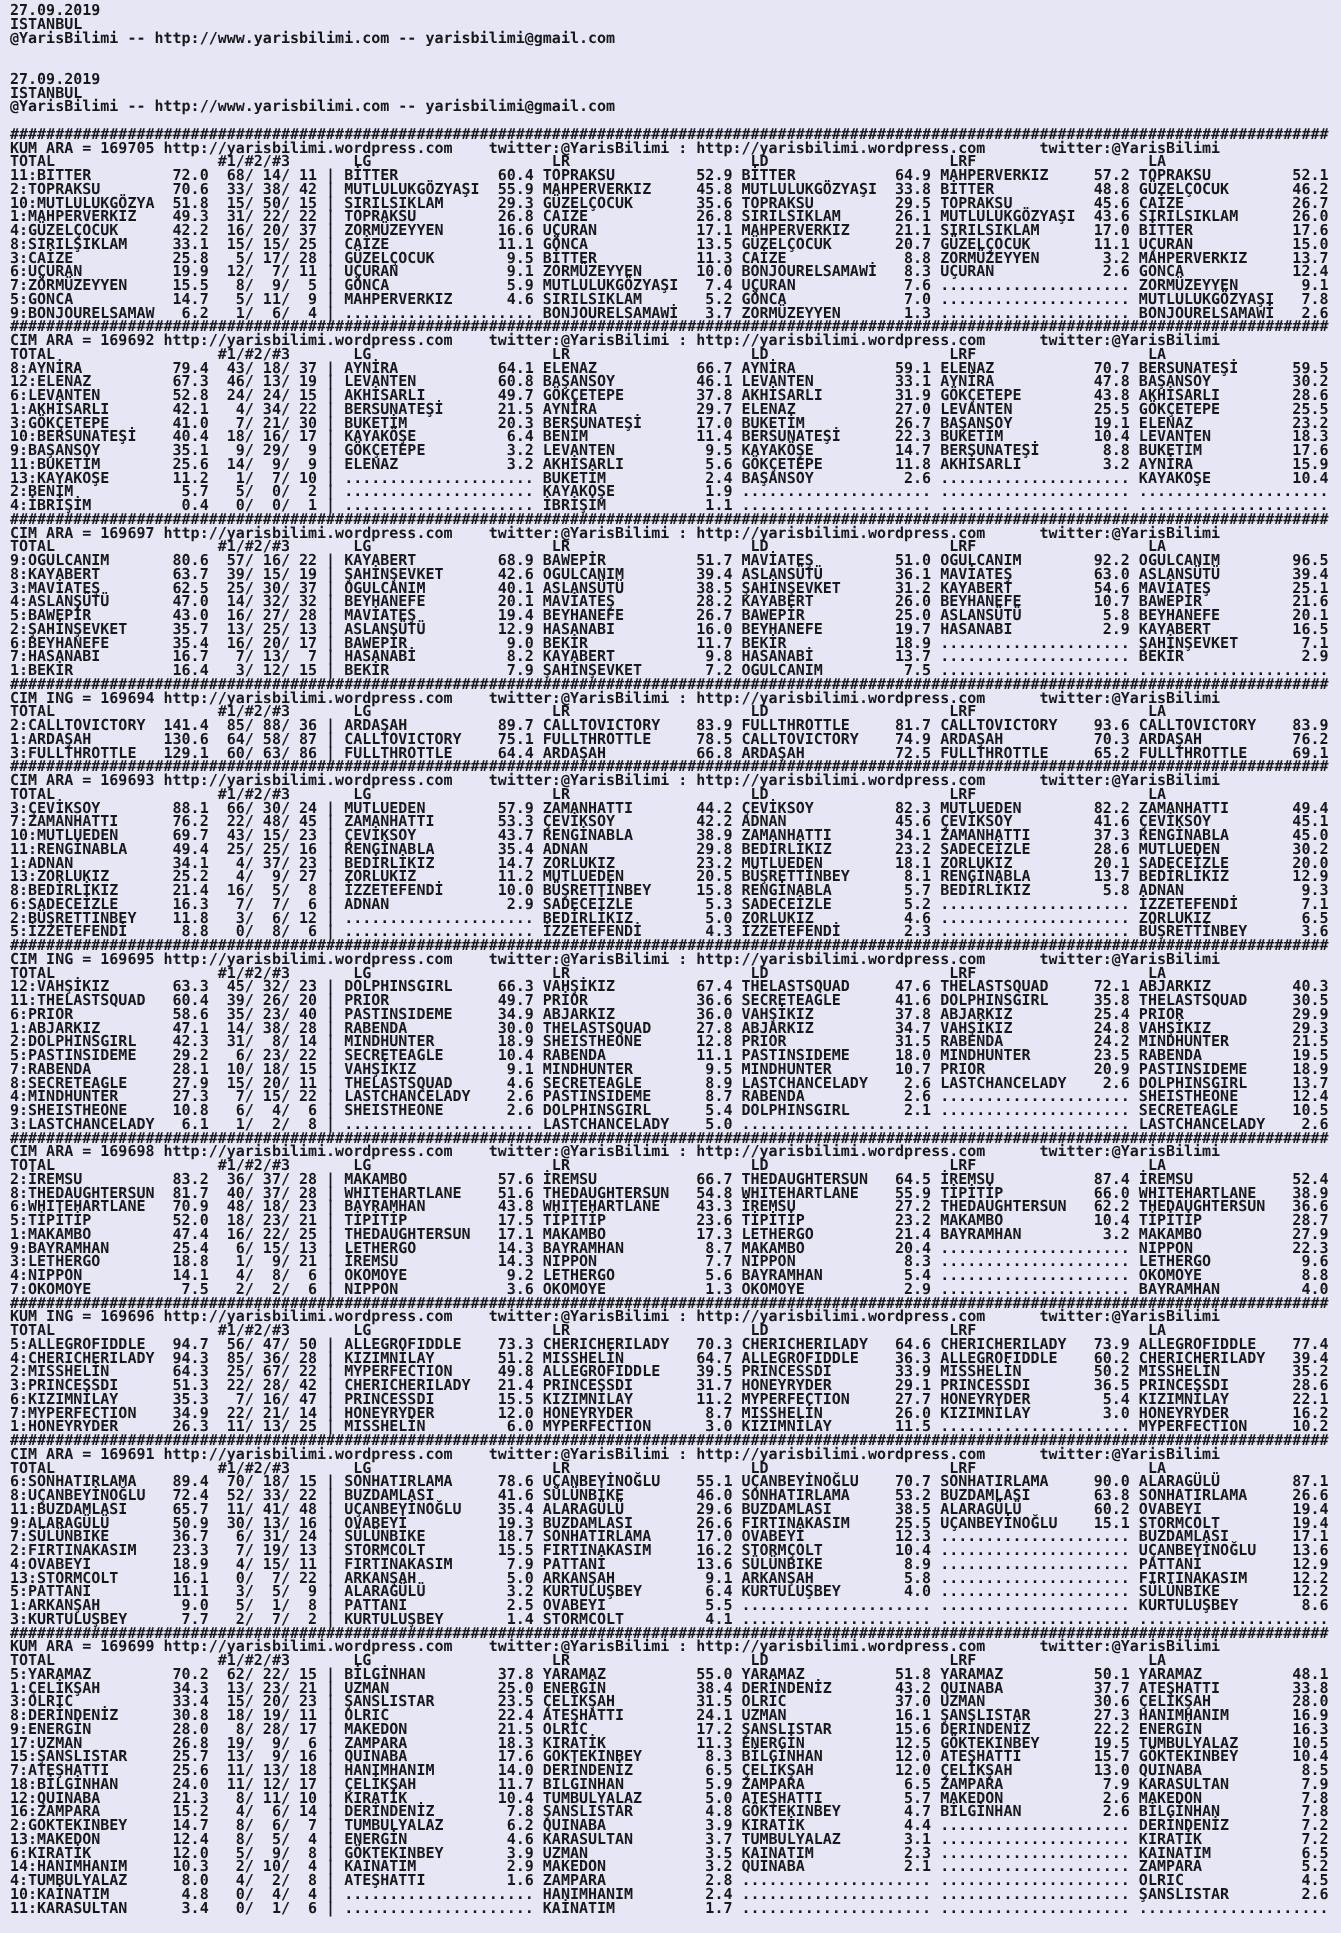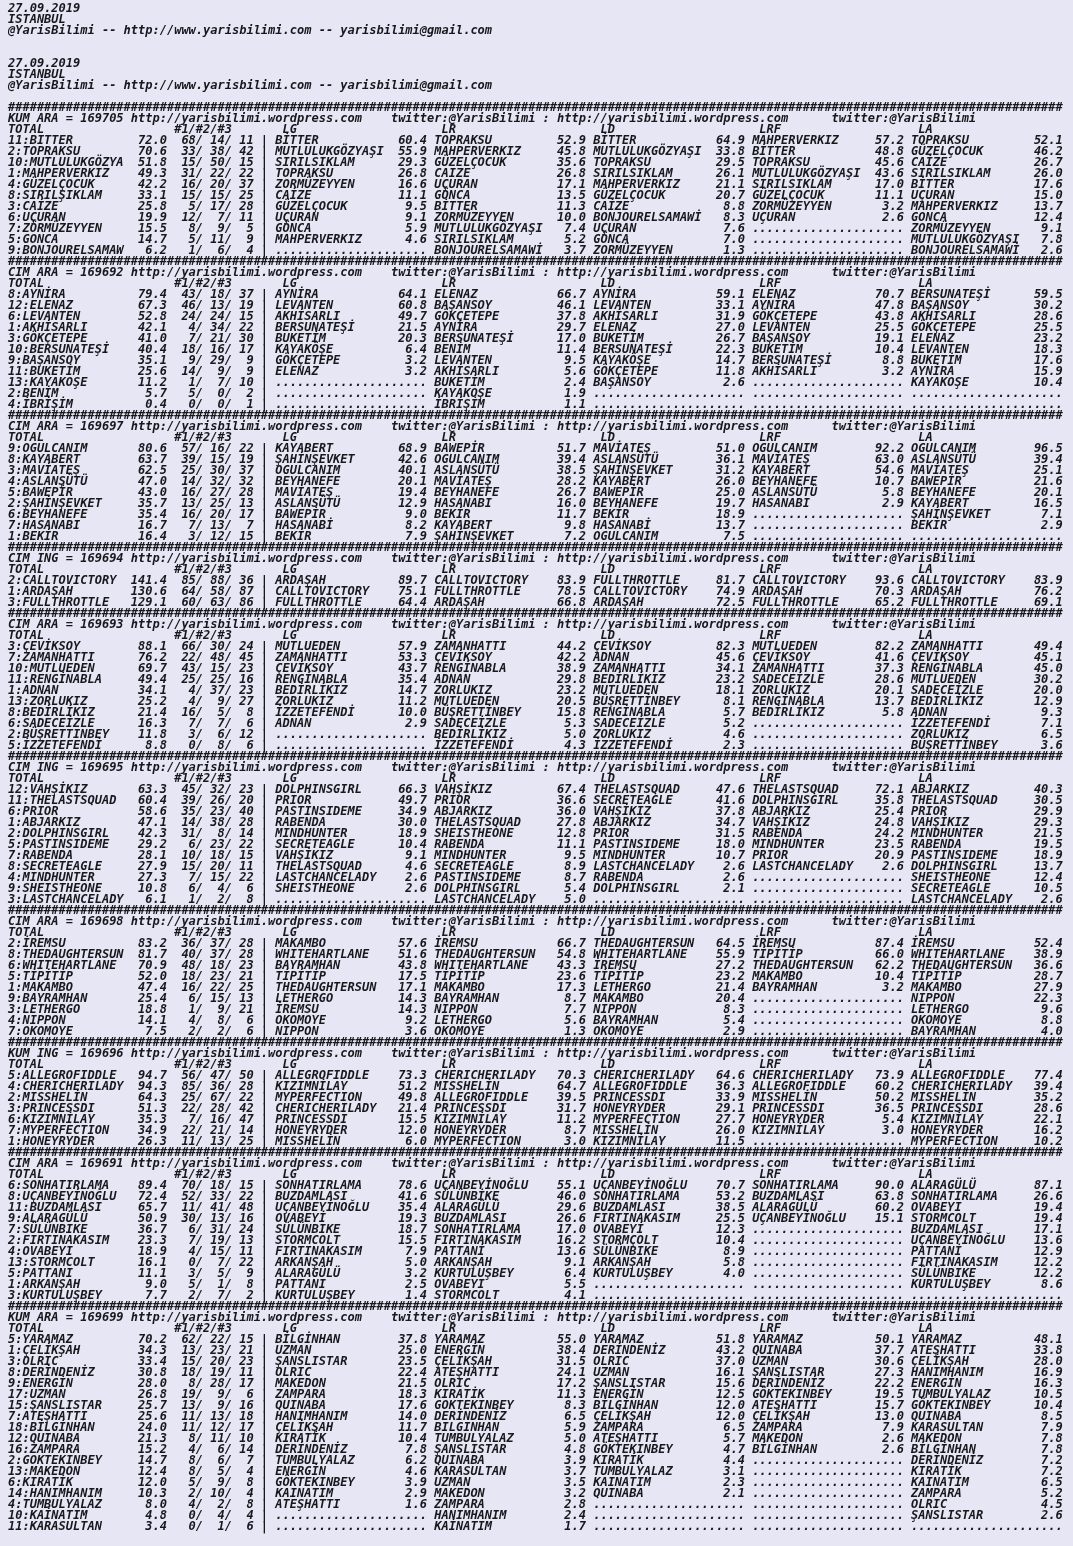--- a/index.html
+++ b/index.html
@@ -1,17 +1,17 @@
 <!DOCTYPE html>
 <html><head>
 <meta charset="utf-8">
 <style>
   html,body{margin:0;padding:0;}
   body{background:#e6e6f4;width:1073px;height:1546px;overflow:hidden;}
-  .doc{padding:3px 0 0 8px;font-style:italic;}
+  .doc{padding:3px 0 0 8px;}
   .txt{margin:0;font-family:"DejaVu Sans Mono","Liberation Mono",monospace;
        font-size:12px;line-height:11px;font-weight:bold;color:#17171c;
        white-space:pre;letter-spacing:0;}
   .ln{display:block;min-height:11px;}
 </style>
 </head>
 <body style="background: rgb(230, 230, 244);">
 
 <div class="doc">
   <pre class="txt" style="color: rgb(23, 23, 28);"><span class="ln">27.09.2019</span><span class="ln">ISTANBUL</span><span class="ln">@YarisBilimi -- http://www.yarisbilimi.com -- yarisbilimi@gmail.com</span><span class="ln blank"></span><span class="ln blank"></span><span class="ln">27.09.2019</span><span class="ln">ISTANBUL</span><span class="ln">@YarisBilimi -- http://www.yarisbilimi.com -- yarisbilimi@gmail.com</span><span class="ln blank"></span></pre>

